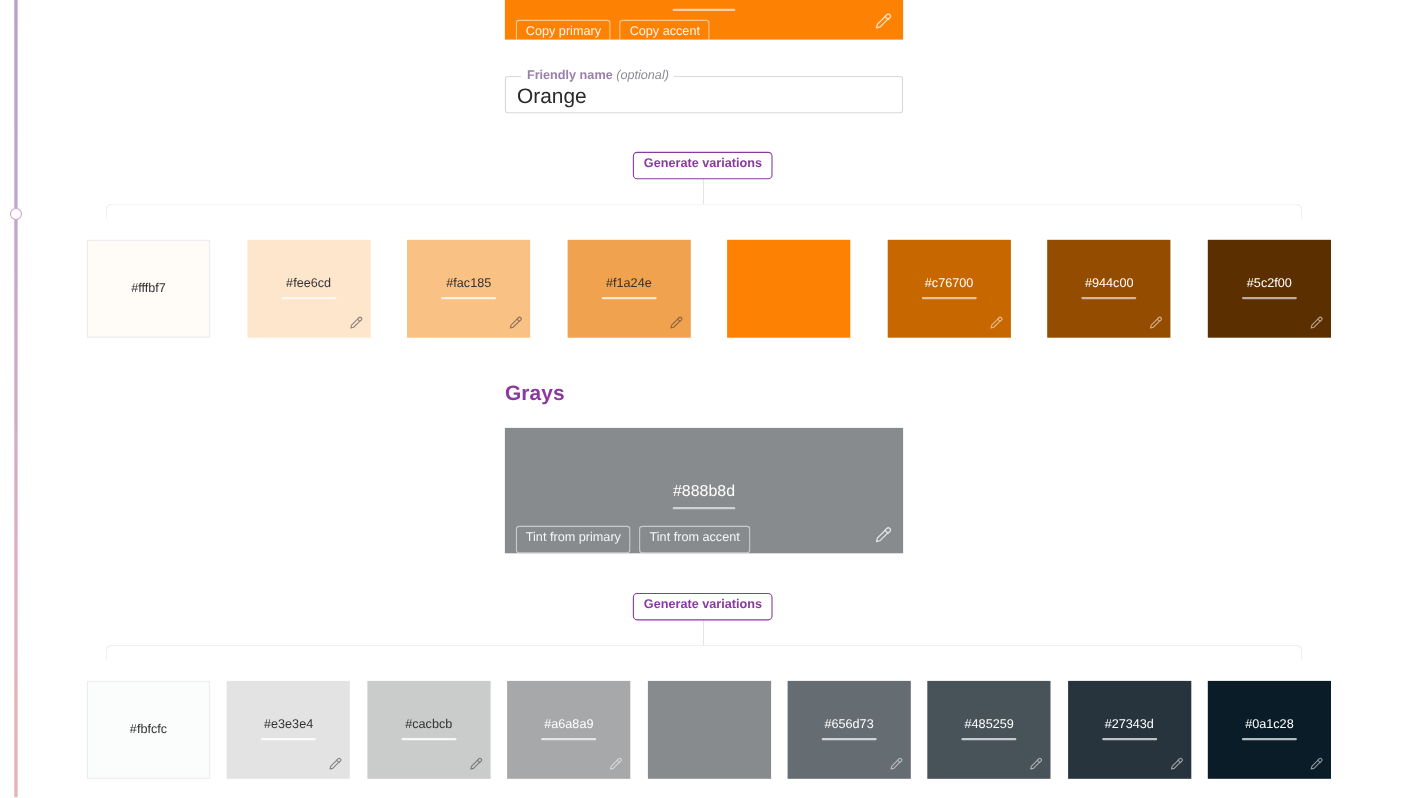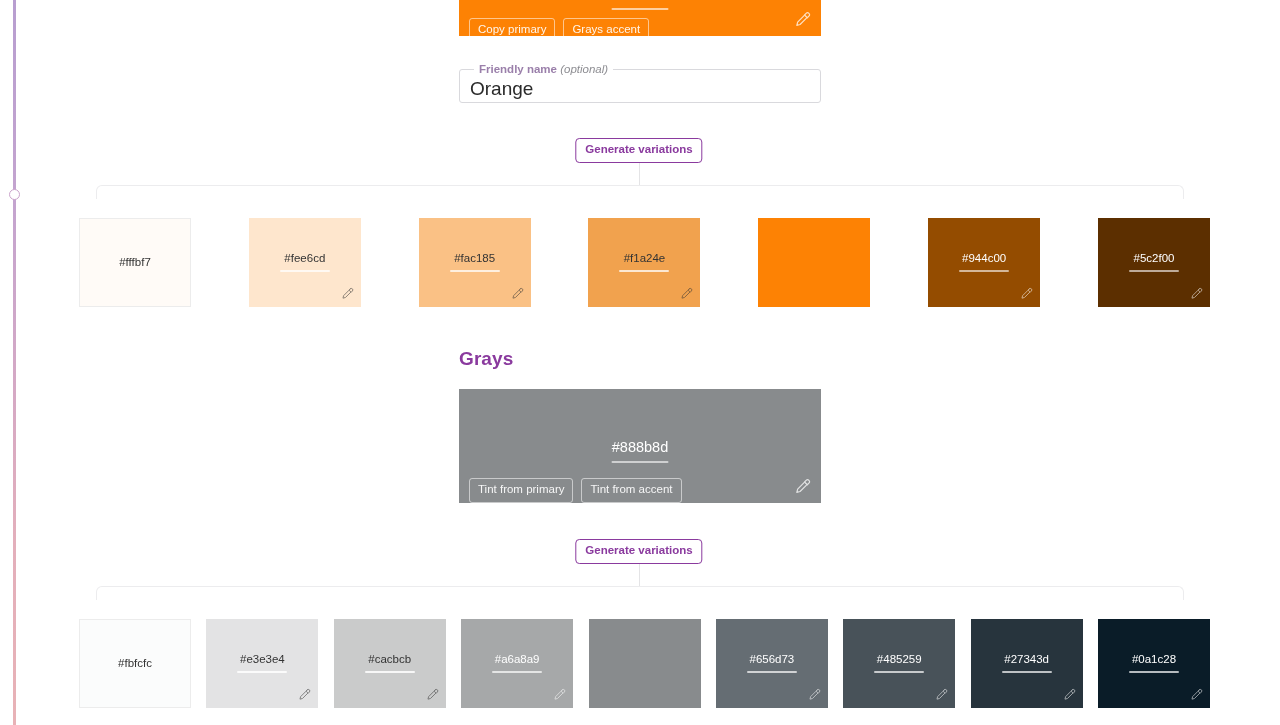--- a/index.html
+++ b/index.html
@@ -246,21 +246,21 @@
 </head>
 <body>
 
 <div class="timeline-rail"></div>
 <div class="timeline-node"></div>
 
 <div class="primary-card">
   <div class="hexline"></div>
   <div class="card-btn-row">
     <button class="ghost-btn">Copy primary</button>
-    <button class="ghost-btn">Grays accent</button>
+    <button class="ghost-btn">Copy accent</button>
   </div>
   <div class="card-dropper">
     <svg viewBox="0 0 24 24" width="18" height="18" fill="none" stroke="#ffffff" stroke-width="1.6" stroke-linecap="round" stroke-linejoin="round">
       <path d="M17.5 3.2a2.6 2.6 0 0 1 3.7 3.7l-2.1 2.1-3.7-3.7 2.1-2.1z"></path>
       <path d="M15.1 5.9 6.2 14.8l-1.1 4.3 4.3-1.1 8.9-8.9"></path>
     </svg>
   </div>
 </div>
 
 <div class="field-wrap">
@@ -302,20 +302,30 @@
       <div class="sw-hex" style="color: rgb(51, 51, 51);">#f1a24e</div>
       <div class="sw-underline" style="background: rgba(255, 255, 255, 0.75);"></div>
       <div class="sw-dropper" style="color: rgb(51, 51, 51);">
         <svg viewBox="0 0 24 24" width="14" height="14" fill="none" stroke="currentColor" stroke-width="1.7" stroke-linecap="round" stroke-linejoin="round">
           <path d="M17.5 3.2a2.6 2.6 0 0 1 3.7 3.7l-2.1 2.1-3.7-3.7 2.1-2.1z"></path>
           <path d="M15.1 5.9 6.2 14.8l-1.1 4.3 4.3-1.1 8.9-8.9"></path>
         </svg>
       </div>
     </div>
     <div class="swatch" style="background: rgb(253, 130, 4);"></div>
+    <div class="swatch" style="background: rgb(199, 103, 0);">
+      <div class="sw-hex" style="color: rgb(255, 255, 255);">#c76700</div>
+      <div class="sw-underline" style="background: rgba(255, 255, 255, 0.6);"></div>
+      <div class="sw-dropper" style="color: rgb(255, 255, 255);">
+        <svg viewBox="0 0 24 24" width="14" height="14" fill="none" stroke="currentColor" stroke-width="1.7" stroke-linecap="round" stroke-linejoin="round">
+          <path d="M17.5 3.2a2.6 2.6 0 0 1 3.7 3.7l-2.1 2.1-3.7-3.7 2.1-2.1z"></path>
+          <path d="M15.1 5.9 6.2 14.8l-1.1 4.3 4.3-1.1 8.9-8.9"></path>
+        </svg>
+      </div>
+    </div>
     <div class="swatch" style="background: rgb(148, 76, 0);">
       <div class="sw-hex" style="color: rgb(255, 255, 255);">#944c00</div>
       <div class="sw-underline" style="background: rgba(255, 255, 255, 0.6);"></div>
       <div class="sw-dropper" style="color: rgb(255, 255, 255);">
         <svg viewBox="0 0 24 24" width="14" height="14" fill="none" stroke="currentColor" stroke-width="1.7" stroke-linecap="round" stroke-linejoin="round">
           <path d="M17.5 3.2a2.6 2.6 0 0 1 3.7 3.7l-2.1 2.1-3.7-3.7 2.1-2.1z"></path>
           <path d="M15.1 5.9 6.2 14.8l-1.1 4.3 4.3-1.1 8.9-8.9"></path>
         </svg>
       </div>
     </div>

